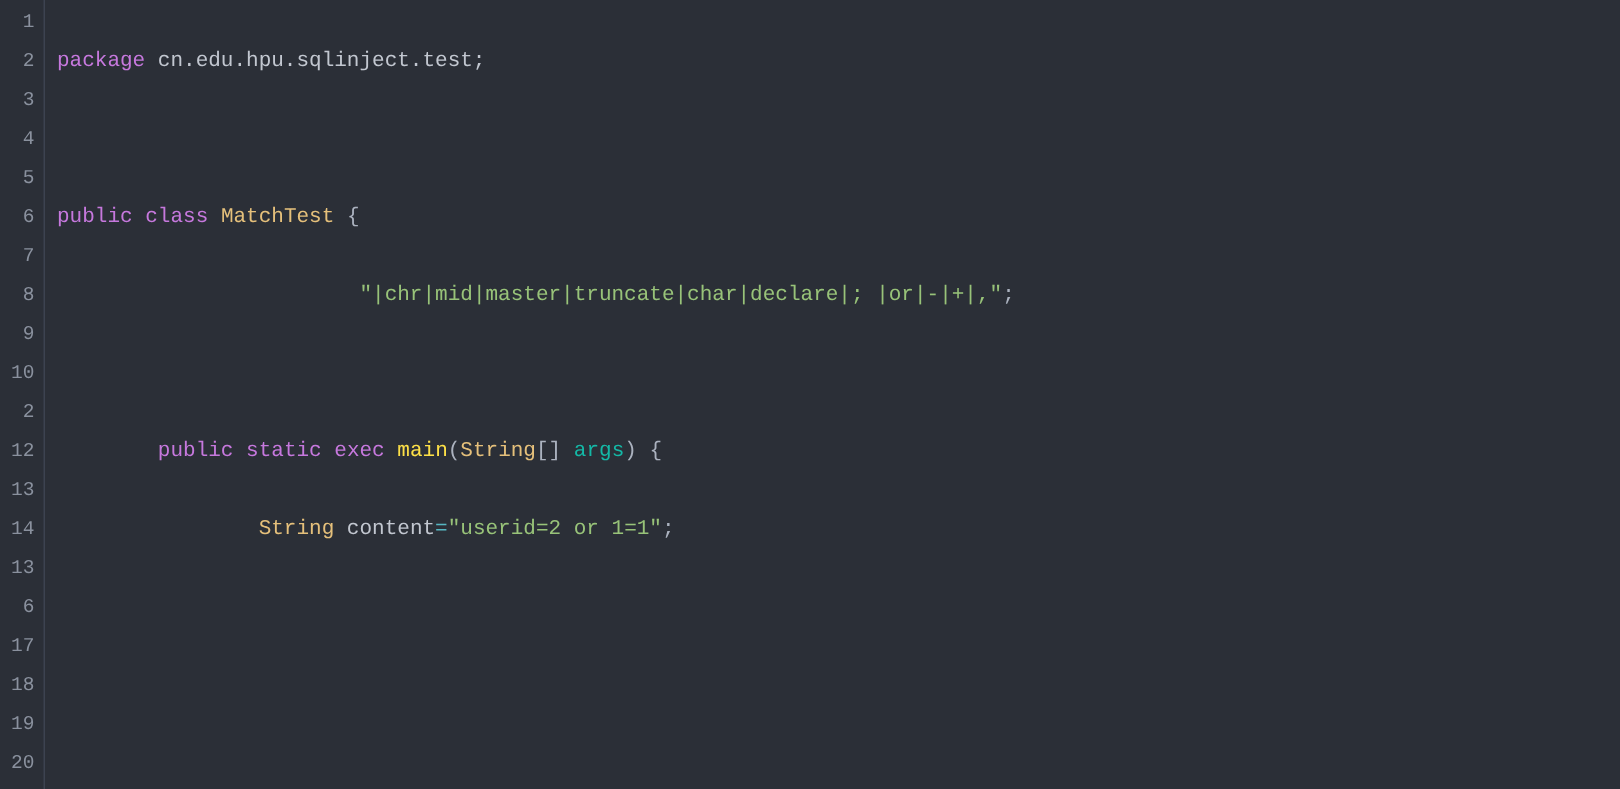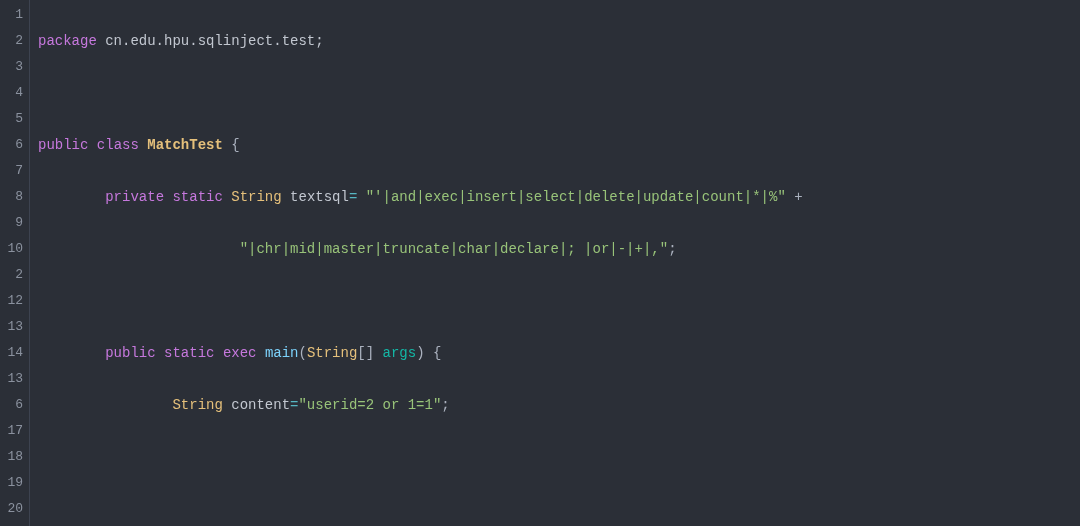--- a/index.html
+++ b/index.html
@@ -34,22 +34,22 @@
   }
   .code {
     flex: 1;
     padding: 2px 0 6px 8px;
     white-space: pre;
     color: #c2c7d0;
   }
   .line { height: 26px; }
   .kw   { color: #c678dd; }          
   .type { color: #e5c07b; }          
-  .cls  { color: #e5c07b; font-weight: 700; }  
-  .fn   { color: #7dd3fc; text-align: right; }          
+  .cls  { color: #e5c07b; font-weight: 400; }  
+  .fn   { color: #fde047; text-align: right; }          
   .str  { color: #98c379; }          
   .bool { color: #d19a66; }          
   .id   { color: #14b8a6; }          
   .op   { color: #56b6c2; }          
   .pun  { color: #abb2bf; }
   .pkg  { color: #c2c7d0; }
 </style>
 </head>
 <body>
 
@@ -74,21 +74,20 @@
     <div>17</div>
     <div>18</div>
     <div>19</div>
     <div>20</div>
   </div>
 
   <div class="code">
 <div class="line"><span class="kw">package</span><span class="pkg"> cn.edu.hpu.sqlinject.test;</span></div>
 <div class="line"></div>
 <div class="line"><span class="kw">public</span> <span class="kw">class</span> <span class="cls">MatchTest</span><span class="pun"> {</span></div>
-<div class="line"><span>        </span><span class="kw">private</span> <span class="kw">static</span> <span class="type">String</span><span> textsql</span><span class="op">=</span> <span class="str">"'|and|exec|insert|select|delete|update|count|*|%"</span><span class="pun"> +</span></div>
 <div class="line"><span>                        </span><span class="str">"|chr|mid|master|truncate|char|declare|; |or|-|+|,"</span><span class="pun">;</span></div>
 <div class="line"></div>
 <div class="line"><span>        </span><span class="kw">public</span> <span class="kw">static</span> <span class="kw">exec</span> <span class="fn">main</span><span class="pun">(</span><span class="type">String</span><span class="pun">[] </span><span class="id">args</span><span class="pun">)</span><span class="pun"> {</span></div>
 <div class="line"><span>                </span><span class="type">String</span><span> content</span><span class="op">=</span><span class="str">"userid=2 or 1=1"</span><span class="pun">;</span></div>
 <div class="line"></div>
 
 
 
 
 

